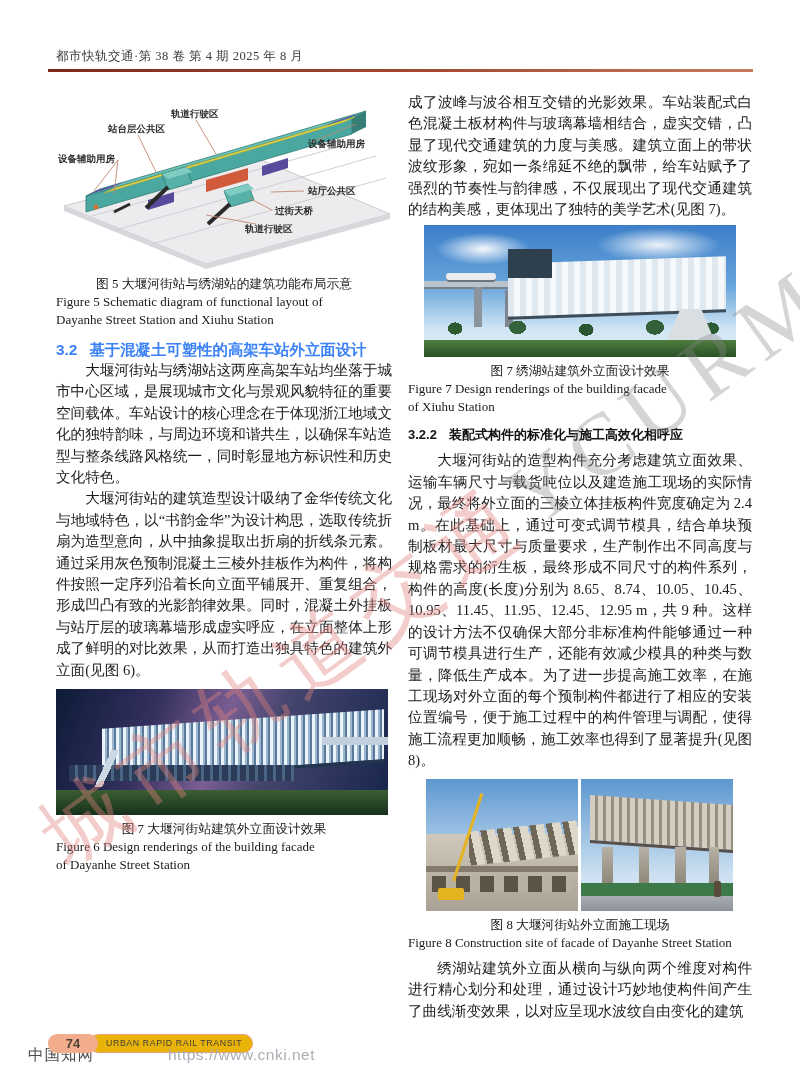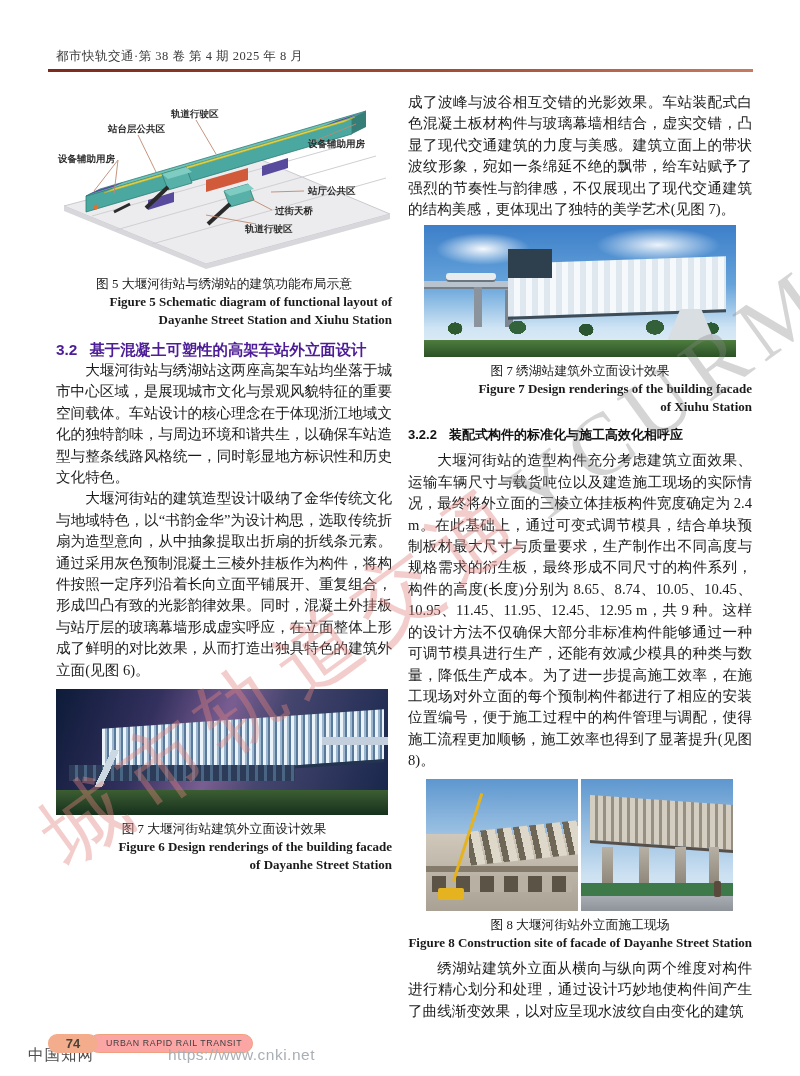--- a/index.html
+++ b/index.html
@@ -14,26 +14,26 @@
   
   .col{position:absolute;top:92px;}
   .col-left{left:56px;width:336px;}
   .col-right{left:408px;width:344px;}
 
   p.body{margin:0;font-size:14.6px;line-height:21.4px;color:#1a1a1a;text-align:justify;}
   p.indent{text-indent:2em;}
 
   h3{margin:0;font-family:"Liberation Sans","DejaVu Sans",sans-serif;font-weight:bold;color:#111;}
   .h-num{margin-right:12px;}
-  .s32{margin-top:11px;font-size:15.4px;line-height:21px;color:#4c1d95;}
+  .s32{margin-top:11px;font-size:15.4px;line-height:21px;color:#3b82f6;}
   .s321{margin-top:4px;font-size:15px;line-height:21px;}
   .s322{margin-top:9px;font-size:13px;line-height:21px;}
 
   .cap-zh{margin-top:6px;text-align:center;font-size:12.8px;color:#1a1a1a;line-height:17px;}
-  .cap-en{text-align:right;font-size:13px;color:#1a1a1a;line-height:17.5px;font-family:"Liberation Serif",serif;font-weight:bold;}
+  .cap-en{text-align:left;font-size:13px;color:#1a1a1a;line-height:17.5px;font-family:"Liberation Serif",serif;}
 
   
   .fig5{position:relative;height:176px;margin-top:2px;}
   .fig5 svg{position:absolute;left:0;top:0;}
   .dlabel{position:absolute;font-family:"Liberation Sans","DejaVu Sans",sans-serif;
     font-size:9.5px;font-weight:600;color:#2b2b2b;white-space:nowrap;}
 
   
   .photo{position:relative;overflow:hidden;}
   .abs{position:absolute;}
@@ -93,21 +93,21 @@
   .f8b-col{top:52%;width:7%;height:30%;background:linear-gradient(#b7b0a4,#8a8376);}
   .f8b-fence{left:0;right:0;bottom:11%;height:10%;background:#3e7a49;}
   .f8b-road{left:0;right:0;bottom:0;height:11%;background:linear-gradient(#a7adb2,#8d9399);}
   .f8b-person{right:8%;bottom:10%;width:7px;height:16px;background:#5a4a3c;border-radius:2px;}
 
   
   .foot-badges{position:absolute;left:48px;top:1033px;display:flex;align-items:center;height:20px;}
   .page-num{z-index:2;width:50px;height:19px;background:#f3ad8c;border-radius:9px;
     font-family:"Liberation Sans",sans-serif;font-size:13px;font-weight:bold;color:#4d4237;
     display:flex;align-items:center;justify-content:center;}
-  .journal-pill{margin-left:-9px;height:17px;border:1.4px solid #efa07f;border-radius:10px;background:#fca5a5;
+  .journal-pill{margin-left:-9px;height:17px;border:1.4px solid #efa07f;border-radius:10px;background:#eab308;
     font-family:"Liberation Sans",sans-serif;font-size:8.8px;color:#3f3f3f;letter-spacing:.6px;
     display:flex;align-items:center;padding:0 10px 0 16px;}
   .cnki-row{position:absolute;left:28px;top:1045px;font-size:15.5px;display:flex;gap:26px;align-items:baseline;}
   .cnki-name{color:#4c4c4c;letter-spacing:1px;}
   .cnki-url{font-family:"Liberation Sans",sans-serif;color:#a9afb5;text-decoration:none;letter-spacing:.5px;margin-left:48px;}
 
   
   .watermark{position:absolute;left:18px;top:800px;transform:rotate(-36deg);transform-origin:0 0;
     white-space:nowrap;z-index:6;pointer-events:none;font-family:"Liberation Serif",serif;}
   .wm-zh{font-size:84px;letter-spacing:12px;color:rgba(224,130,126,.40);}

